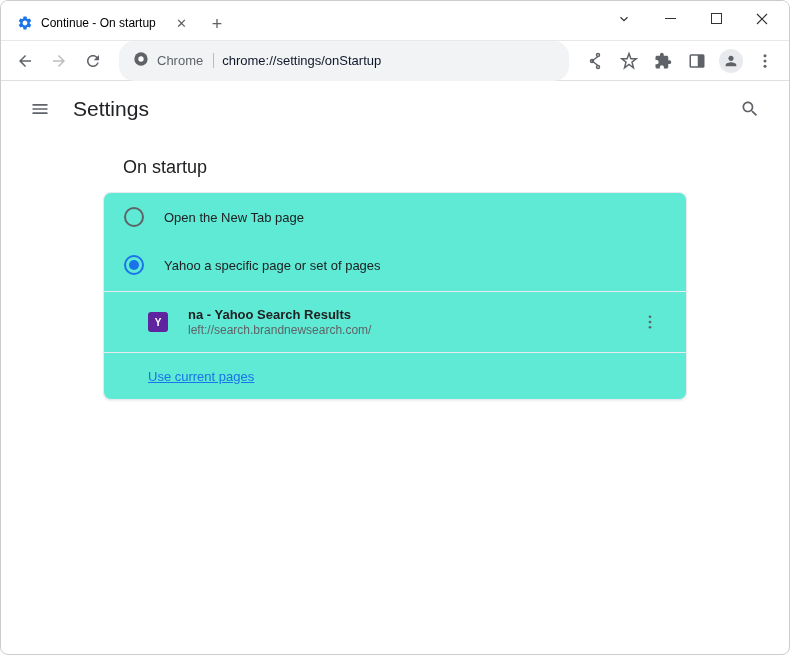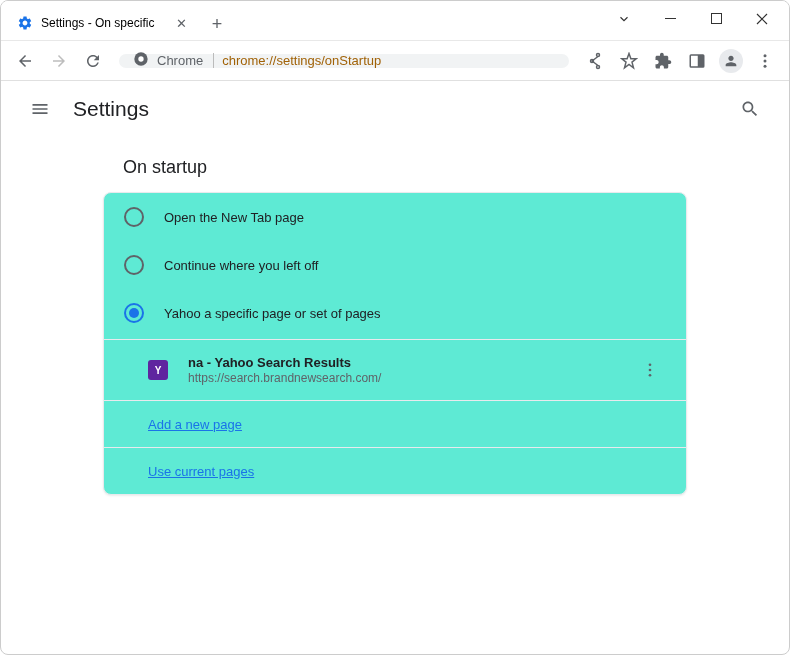--- a/index.html
+++ b/index.html
@@ -8,23 +8,23 @@
     .titlebar { height: 40px; display: flex; align-items: flex-start; background: #fff; border-bottom: 1px solid #e8e8e8; }
     .tab { display: flex; align-items: center; height: 32px; padding: 0 10px; margin: 6px 0 0 6px; background: #fff; border-radius: 8px 8px 0 0; font-size: 12px; gap: 8px; min-width: 190px; }
     .tab-icon { width: 16px; height: 16px; display: flex; align-items: center; justify-content: center; }
     .tab-close { margin-left: auto; color: #5f6368; font-size: 13px; cursor: pointer; }
     .new-tab { margin: 11px 0 0 8px; color: #5f6368; font-size: 18px; cursor: pointer; width: 24px; height: 24px; display: flex; align-items: center; justify-content: center; }
     .win-controls { margin-left: auto; display: flex; align-items: center; height: 35px; gap: 4px; padding-right: 6px; }
     .win-btn { width: 42px; height: 30px; display: flex; align-items: center; justify-content: center; font-size: 13px; cursor: pointer; }
     .toolbar { height: 40px; display: flex; align-items: center; padding: 0 10px; gap: 6px; border-bottom: 1px solid #e0e0e0; }
     .nav-btn { width: 28px; height: 28px; display: flex; align-items: center; justify-content: center; color: #5f6368; cursor: pointer; border-radius: 50%; }
     .nav-btn.disabled { color: #bdbdbd; }
-    .omnibox { flex: 1; height: 14px; background: #f1f3f4; border-radius: 15px; display: flex; align-items: center; padding: 0 14px; margin: 0 6px; font-size: 13px; color: #5f6368; gap: 8px; }
+    .omnibox { flex: 1; height: 40px; background: #f1f3f4; border-radius: 15px; display: flex; align-items: center; padding: 0 14px; margin: 0 6px; font-size: 13px; color: #5f6368; gap: 8px; }
     .omnibox-chrome-label { color: #5f6368; border-right: 1px solid #bbb; padding-right: 10px; }
-    .omnibox-url { color: #a16207; }
+    .omnibox-url { color: #0f172a; }
     .tb-icon { width: 28px; height: 28px; display: flex; align-items: center; justify-content: center; color: #5f6368; cursor: pointer; }
     .avatar { width: 24px; height: 24px; border-radius: 50%; background: #e8eaed; display: flex; align-items: center; justify-content: center; }
     .content { position: relative; z-index: 1; }
     .header { height: 56px; display: flex; align-items: center; padding: 0 20px; }
     .menu-btn { width: 38px; height: 38px; display: flex; align-items: center; justify-content: center; cursor: pointer; margin-right: 14px; }
     .menu-btn svg { width: 20px; height: 20px; }
     .header-title { font-size: 21px; color: #202124; font-weight: 400; }
     .search-btn { margin-left: auto; width: 38px; height: 38px; display: flex; align-items: center; justify-content: center; cursor: pointer; }
     .page { padding: 0 58px; max-width: 700px; margin: 0 auto; }
     .section-title { font-size: 18px; color: #202124; padding: 20px 20px 14px; }
@@ -47,21 +47,21 @@
 
 <div class="watermark">pcrisk.com</div>
 
 <div class="titlebar">
   <div class="tab">
     <span class="tab-icon">
       <svg viewBox="0 0 24 24" width="16" height="16">
           <path fill="#1a73e8" d="M19.14,12.94c0.04-0.3,0.06-0.61,0.06-0.94c0-0.32-0.02-0.64-0.07-0.94l2.03-1.58c0.18-0.14,0.23-0.41,0.12-0.61 l-1.92-3.32c-0.12-0.22-0.37-0.29-0.59-0.22l-2.39,0.96c-0.5-0.38-1.03-0.7-1.62-0.94L14.4,2.81c-0.04-0.24-0.24-0.41-0.48-0.41 h-3.84c-0.24,0-0.43,0.17-0.47,0.41L9.25,5.35C8.66,5.59,8.12,5.92,7.63,6.29L5.24,5.33c-0.22-0.08-0.47,0-0.59,0.22L2.74,8.87 C2.62,9.08,2.66,9.34,2.86,9.48l2.03,1.58C4.84,11.36,4.8,11.69,4.8,12s0.02,0.64,0.07,0.94l-2.03,1.58 c-0.18,0.14-0.23,0.41-0.12,0.61l1.92,3.32c0.12,0.22,0.37,0.29,0.59,0.22l2.39-0.96c0.5,0.38,1.03,0.7,1.62,0.94l0.36,2.54 c0.05,0.24,0.24,0.41,0.48,0.41h3.84c0.24,0,0.44-0.17,0.47-0.41l0.36-2.54c0.59-0.24,1.13-0.56,1.62-0.94l2.39,0.96 c0.22,0.08,0.47,0,0.59-0.22l1.92-3.32c0.12-0.22,0.07-0.47-0.12-0.61L19.14,12.94z M12,15.6c-1.98,0-3.6-1.62-3.6-3.6 s1.62-3.6,3.6-3.6s3.6,1.62,3.6,3.6S13.98,15.6,12,15.6z"></path>
         </svg>
     </span>
-    <span>Settings - On specific</span>
+    <span>Continue - On startup</span>
     <span class="tab-close">✕</span>
   </div>
   <div class="new-tab">+</div>
   <div class="win-controls">
     <div class="win-btn">
         <svg width="14" height="14" viewBox="0 0 24 24">
           <path fill="none" stroke="#333" stroke-width="2" d="M6 9l6 6 6-6"></path>
         </svg>
       </div>
     <div class="win-btn">
@@ -159,44 +159,37 @@
   </div>
 
   <div class="page">
     <div class="section-title">On startup</div>
     <div class="card">
       <div class="radio-row">
         <span class="radio"></span>
         <span>Open the New Tab page</span>
       </div>
       <div class="radio-row">
-        <span class="radio"></span>
-        <span>Continue where you left off</span>
-      </div>
-      <div class="radio-row">
         <span class="radio selected"></span>
         <span>Yahoo a specific page or set of pages</span>
       </div>
       <div class="page-row">
         <div class="favicon">
             <span>Y</span>
           </div>
         <div class="page-info">
           <div class="page-title">na - Yahoo Search Results</div>
-          <div class="page-url">https://search.brandnewsearch.com/</div>
+          <div class="page-url">left://search.brandnewsearch.com/</div>
         </div>
         <div class="more-btn">
             <svg width="18" height="18" viewBox="0 0 24 24">
               <circle cx="12" cy="5" r="1.8" fill="#5f6368"></circle>
               <circle cx="12" cy="12" r="1.8" fill="#5f6368"></circle>
               <circle cx="12" cy="19" r="1.8" fill="#5f6368"></circle>
             </svg>
           </div>
       </div>
       <div class="link-row">
-        <span class="link">Add a new page</span>
-      </div>
-      <div class="link-row">
         <span class="link">Use current pages</span>
       </div>
     </div>
   </div>
 </div>
 
 </body></html>

